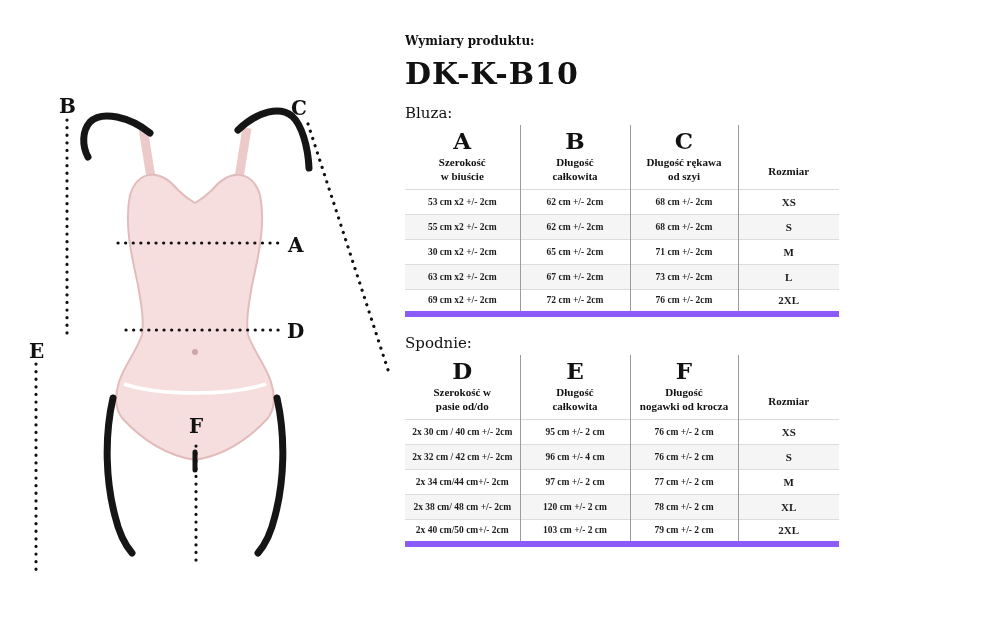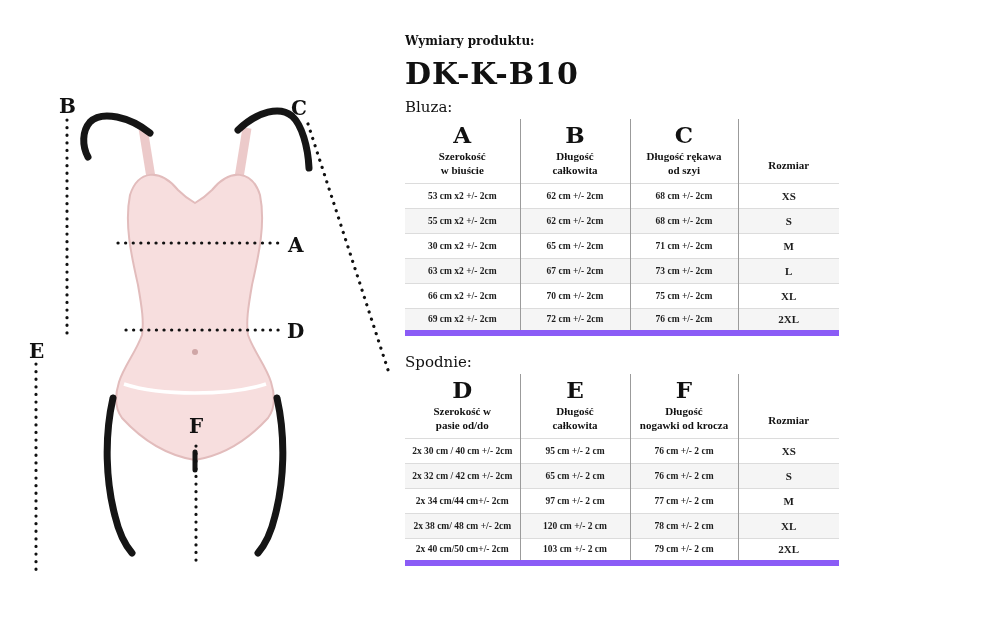--- a/index.html
+++ b/index.html
@@ -23,21 +23,21 @@
     font-size:20px; font-weight:bold; fill:#111;
   }
 
   
   .panel { position:absolute; left:405px; top:34px; width:434px; }
   .title { font-size:12px; font-weight:bold; }
   .product-code {
     font-size:30px; font-weight:bold;
     letter-spacing:1px; margin-top:8px;
   }
-  .section-label { font-size:15px; margin-top:7px; margin-bottom:3px; }
+  .section-label { font-size:15px; margin-top:13px; margin-bottom:3px; }
   .section-label.second { margin-top:17px; }
 
   table { border-collapse:collapse; width:434px; table-layout:fixed; }
   col.c1 { width:115px; } col.c2 { width:110px; }
   col.c3 { width:108px; } col.c4 { width:101px; }
 
   th {
     vertical-align:top; padding:3px 2px 4px 2px; height:64px;
     font-weight:bold; background:#fff;
   }
@@ -172,26 +172,20 @@
           <td class="sep">71 cm +/- 2cm</td>
           <td class="sep size">M</td>
         </tr>
         <tr>
           <td>63 cm x2 +/- 2cm</td>
           <td class="sep">67 cm +/- 2cm</td>
           <td class="sep">73 cm +/- 2cm</td>
           <td class="sep size">L</td>
         </tr>
         <tr>
-          <td>66 cm x2 +/- 2cm</td>
-          <td class="sep">70 cm +/- 2cm</td>
-          <td class="sep">75 cm +/- 2cm</td>
-          <td class="sep size">XL</td>
-        </tr>
-        <tr>
           <td>69 cm x2 +/- 2cm</td>
           <td class="sep">72 cm +/- 2cm</td>
           <td class="sep">76 cm +/- 2cm</td>
           <td class="sep size">2XL</td>
         </tr>
       </tbody>
     </table>
 
     <div class="section-label second">Spodnie:</div>
 
@@ -226,21 +220,21 @@
       </thead>
       <tbody>
         <tr>
           <td>2x 30 cm / 40 cm +/- 2cm</td>
           <td class="sep">95 cm +/- 2 cm</td>
           <td class="sep">76 cm +/- 2 cm</td>
           <td class="sep size">XS</td>
         </tr>
         <tr>
           <td>2x 32 cm / 42 cm +/- 2cm</td>
-          <td class="sep">65 cm +/- 2 cm</td>
+          <td class="sep">96 cm +/- 4 cm</td>
           <td class="sep">76 cm +/- 2 cm</td>
           <td class="sep size">S</td>
         </tr>
         <tr>
           <td>2x 34 cm/44 cm+/- 2cm</td>
           <td class="sep">97 cm +/- 2 cm</td>
           <td class="sep">77 cm +/- 2 cm</td>
           <td class="sep size">M</td>
         </tr>
         <tr>

